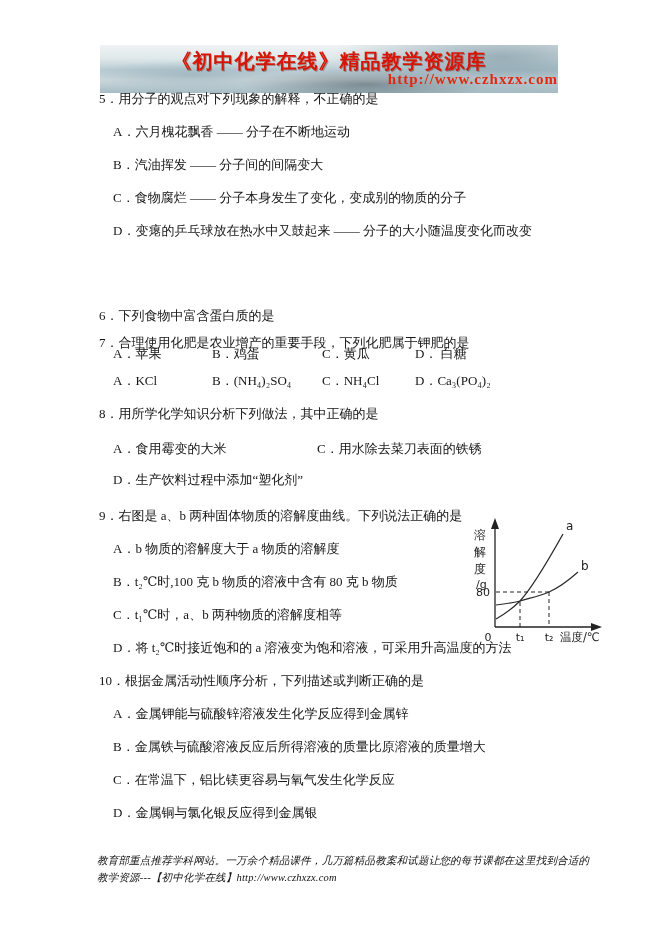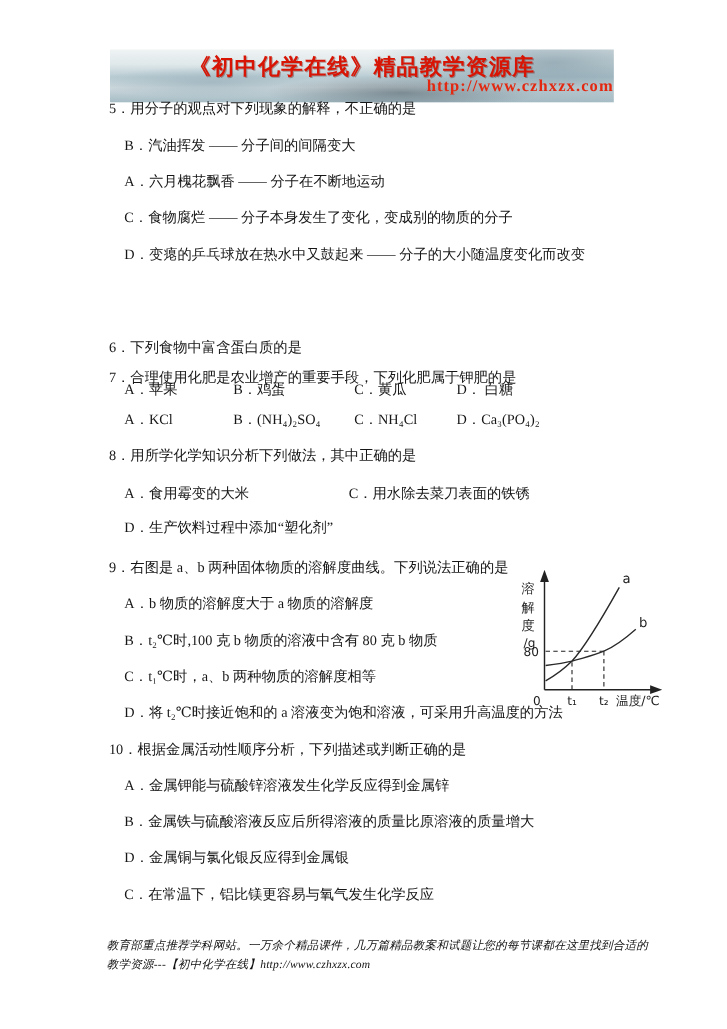--- a/index.html
+++ b/index.html
@@ -52,22 +52,22 @@
 
   <div class="banner">
     <div class="banner-title">《初中化学在线》精品教学资源库</div>
     <div class="banner-url">http://www.czhxzx.com</div>
   </div>
 
   <div id="questions">
       <div class="question" style="top: 92px;">
         <div class="stem">5．用分子的观点对下列现象的解释，不正确的是</div>
         <div class="opts stacked">
+          <div class="opt">A．六月槐花飘香 —— 分子在不断地运动</div>
           <div class="opt">B．汽油挥发 —— 分子间的间隔变大</div>
-          <div class="opt">A．六月槐花飘香 —— 分子在不断地运动</div>
           <div class="opt">C．食物腐烂 —— 分子本身发生了变化，变成别的物质的分子</div>
           <div class="opt">D．变瘪的乒乓球放在热水中又鼓起来 —— 分子的大小随温度变化而改变</div>
         </div>
       </div>
       <div class="question" style="top: 271px; margin-top: 38px;">
         <div class="stem">6．下列食物中富含蛋白质的是</div>
         <div class="opts row4">
           <div class="opt">A．苹果</div>
           <div class="opt">B．鸡蛋</div>
           <div class="opt">C．黄瓜</div>
@@ -98,22 +98,22 @@
           <div class="opt">B．t₂℃时,100 克 b 物质的溶液中含有 80 克 b 物质</div>
           <div class="opt">C．t₁℃时，a、b 两种物质的溶解度相等</div>
           <div class="opt">D．将 t₂℃时接近饱和的 a 溶液变为饱和溶液，可采用升高温度的方法</div>
         </div>
       </div>
       <div class="question" style="top: 674px;">
         <div class="stem">10．根据金属活动性顺序分析，下列描述或判断正确的是</div>
         <div class="opts stacked">
           <div class="opt">A．金属钾能与硫酸锌溶液发生化学反应得到金属锌</div>
           <div class="opt">B．金属铁与硫酸溶液反应后所得溶液的质量比原溶液的质量增大</div>
+          <div class="opt">C．在常温下，铝比镁更容易与氧气发生化学反应</div>
           <div class="opt">D．金属铜与氯化银反应得到金属银</div>
-          <div class="opt">C．在常温下，铝比镁更容易与氧气发生化学反应</div>
         </div>
       </div>
     </div>
 
   <div class="chart">
     <svg width="200" height="150" viewBox="0 0 200 150">
 
       <line x1="43" y1="113" x2="43" y2="13" stroke="#222" stroke-width="1.3"></line>
       <polygon points="39,15 47,15 43,4" fill="#222"></polygon>
       <line x1="43" y1="113" x2="140" y2="113" stroke="#222" stroke-width="1.3"></line>

